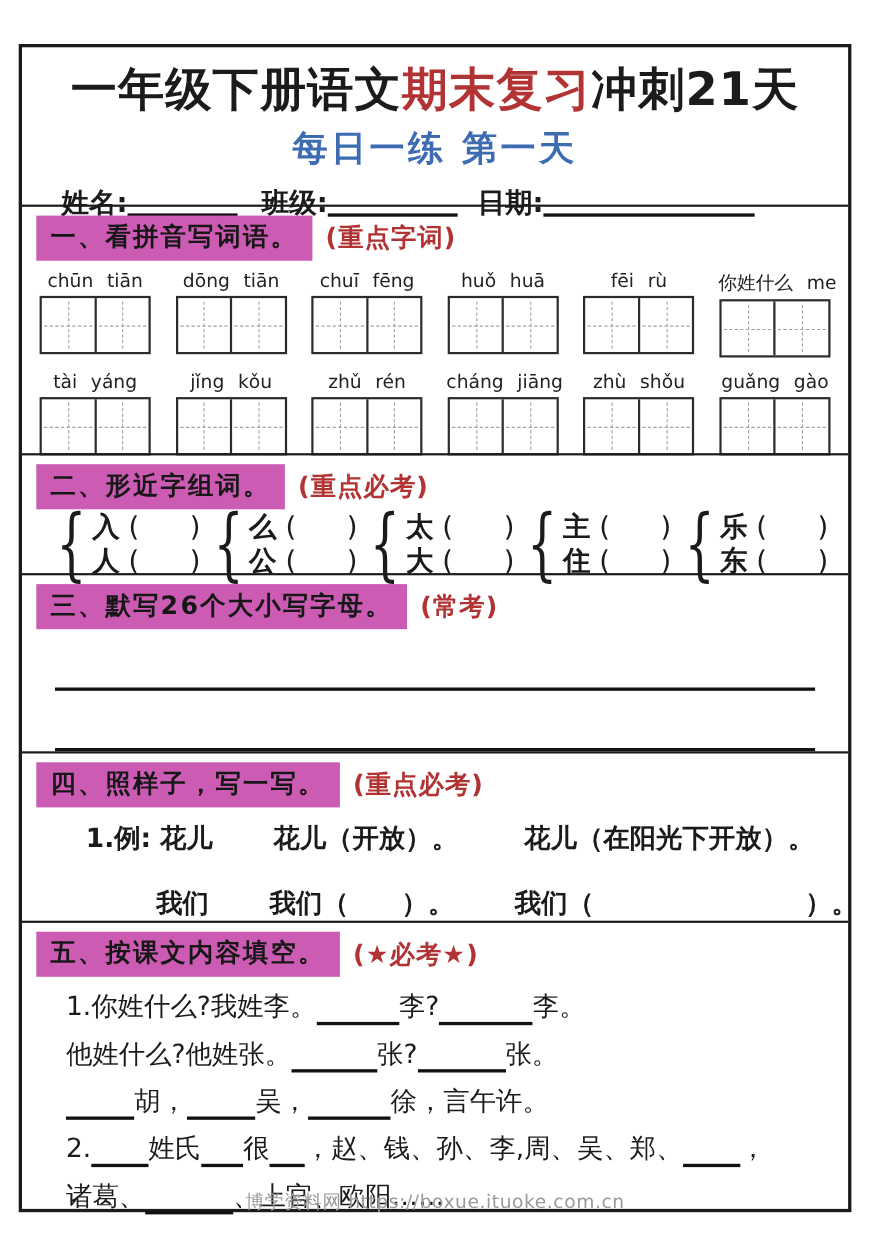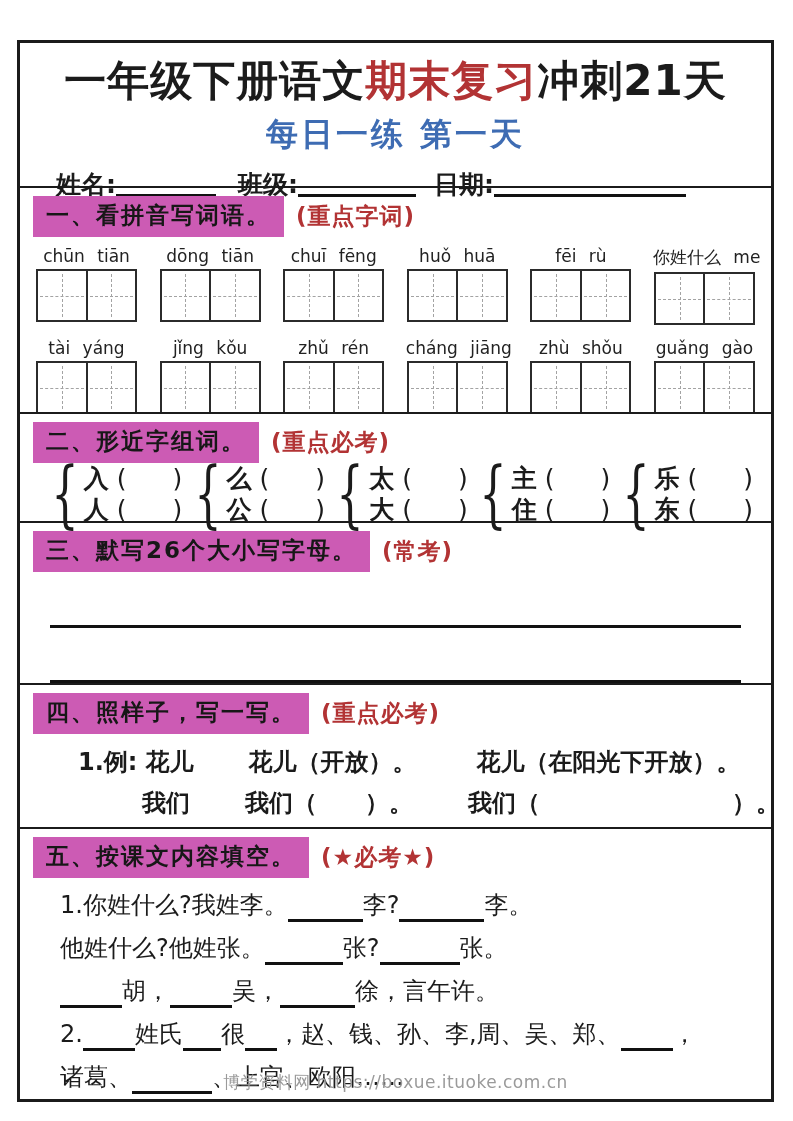--- a/index.html
+++ b/index.html
@@ -56,21 +56,21 @@
   
   .s3-sec { height:175px; }
   .wline { border-bottom:3.5px solid #111; margin:0 30px; }
   .wline.first { margin-top:53px; }
   .wline.second { margin-top:52px; }
 
   
   .s4-sec { height:164px; }
   .s4-line { padding-left:58px; font-size:24px; font-weight:bold; white-space:nowrap; }
   .s4-line.l1 { margin-top:12px; }
-  .s4-line.l2 { margin-top:9px;font-family:Liberation Serif, serif; }
+  .s4-line.l2 { margin-top:27px;font-family:Liberation Serif, serif; }
   .ml8  { margin-left:8px; }
   .ml55 { margin-left:55px; }
   .ml60 { margin-left:60px; }
   .ml64 { margin-left:64px; }
 
   
   .s5-sec { flex:1; position:relative; }
   .s5-line { padding-left:40px; font-size:24px; font-weight:normal; line-height:43px; white-space:nowrap; }
   .s5-line.first { margin-top:6px; }
   .blank { display:inline-block; border-bottom:3px solid #111; height:1.1em; vertical-align:-9px; }

